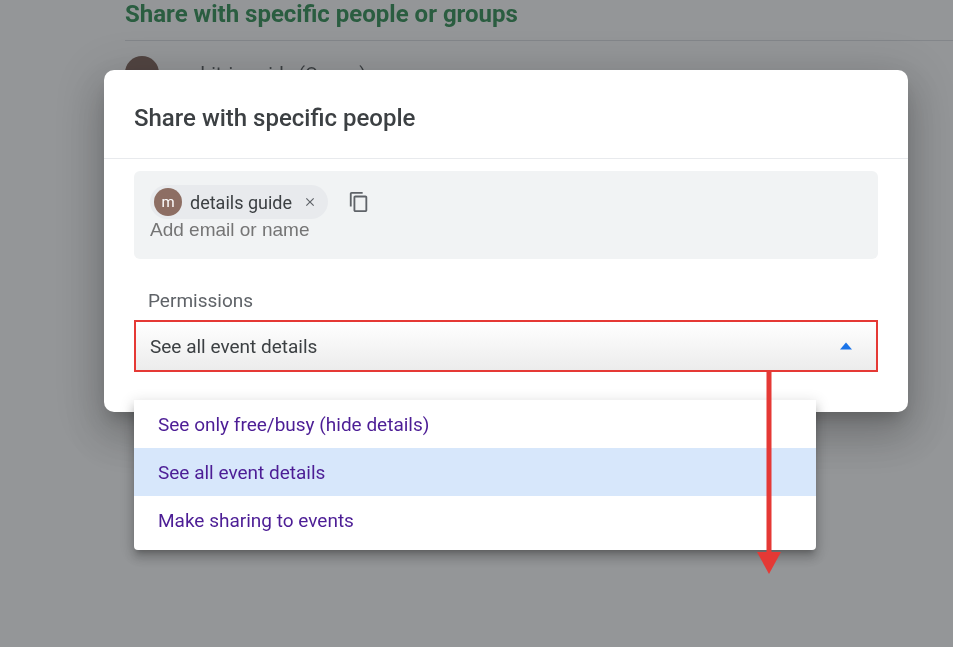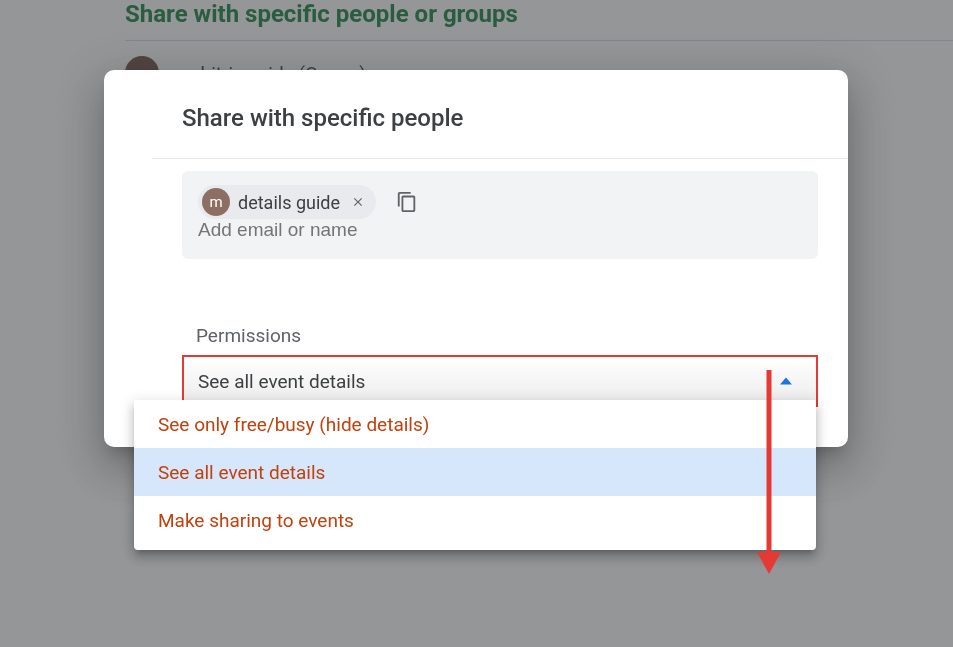--- a/index.html
+++ b/index.html
@@ -36,27 +36,26 @@
   
   .bg-overlay {
     position: absolute; inset: 0;
     background: rgba(60,64,67,0.55);
   }
 
   
   .modal {
     position: absolute;
     left: 104px; top: 70px;
-    width: 744px;
+    width: 804px;
     background: #fff;
     border-radius: 10px;
     box-shadow: 0 24px 38px 3px rgba(0,0,0,0.14),
                 0 9px 46px 8px rgba(0,0,0,0.12),
                 0 11px 15px -7px rgba(0,0,0,0.2);
-    padding-left: 48px;
   }
 
   .modal-head {
     padding: 34px 30px 26px 30px;
     border-bottom: 1px solid #e8eaed;
   }
   .modal-title {
     font-size: 24px;
     color: #3c4043;
     font-weight: 500;
@@ -117,21 +116,20 @@
 
   .perm-section {
     padding: 30px 30px 40px 30px;
     position: relative;
   }
   .perm-label {
     font-size: 19px;
     color: #5f6368;
     padding-left: 14px;
     margin-bottom: 8px;
-    margin-top: 35px;
   }
 
   .select-box {
     position: relative;
     height: 52px;
     border: 2.5px solid #e53935;
     background: linear-gradient(#fff, #ececec);
     display: flex; align-items: center;
     padding: 0 14px;
     cursor: pointer;
@@ -160,21 +158,21 @@
                 0 3px 14px 2px rgba(0,0,0,0.12),
                 0 5px 5px -3px rgba(0,0,0,0.2);
     border-radius: 0 0 4px 4px;
     padding-bottom: 6px;
   }
   .dd-option {
     height: 48px;
     display: flex; align-items: center;
     padding: 0 24px;
     font-size: 19px;
-    color: #c2410c;
+    color: #4c1d95;
     cursor: pointer;
   }
   .dd-option.selected {
     background: #d7e7fb;
   }
 
   
   .arrow-svg {
     position: absolute;
     left: 756px; top: 370px;

